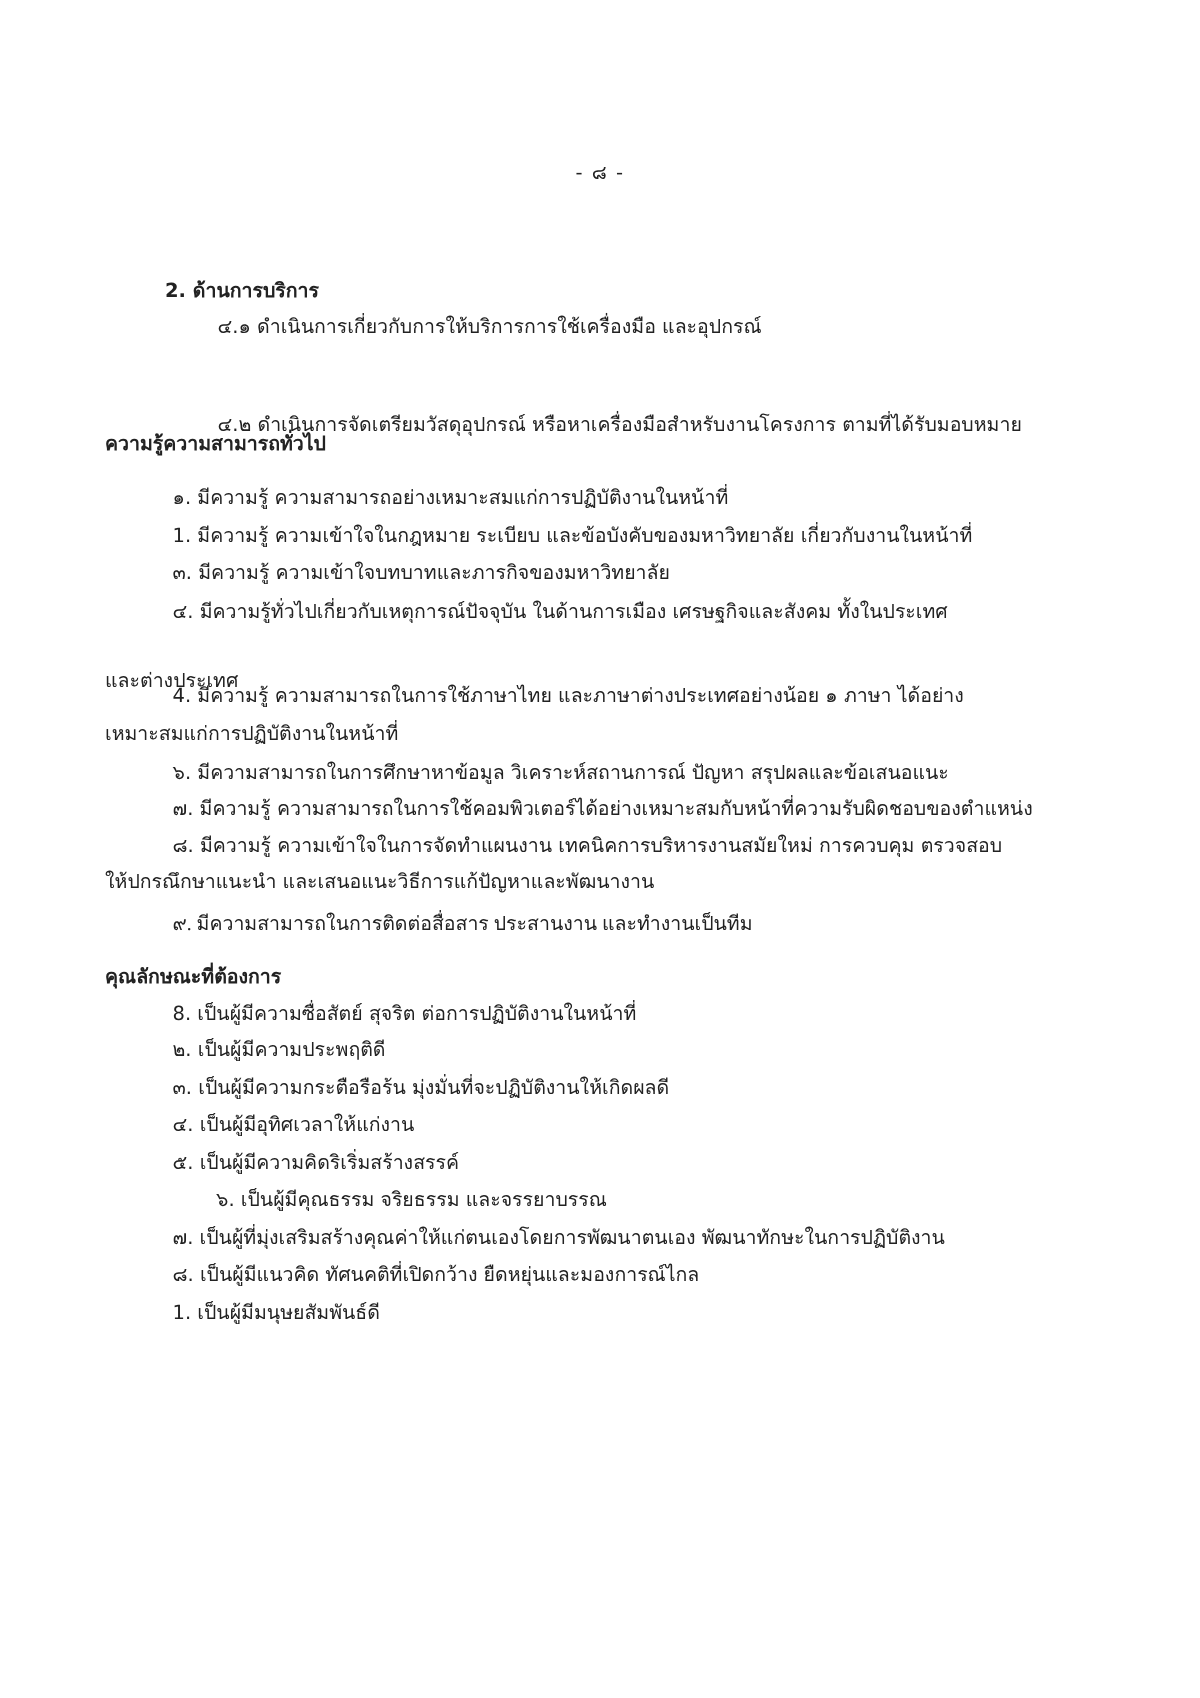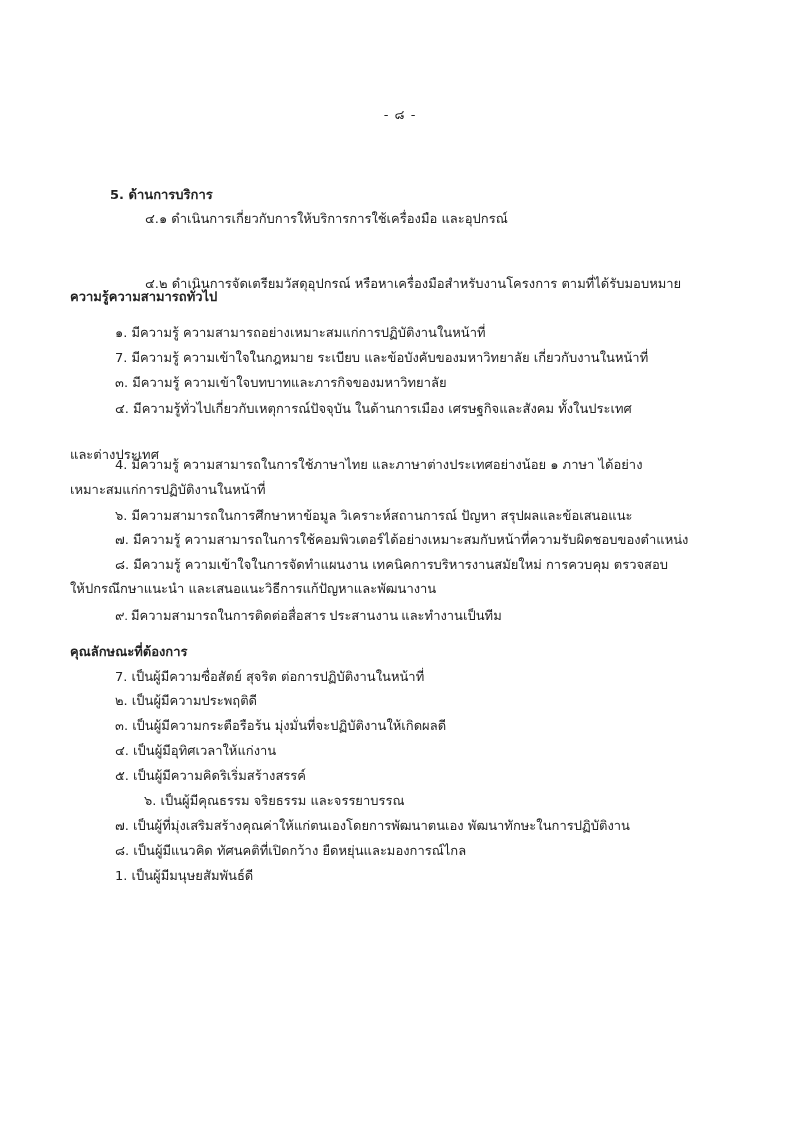--- a/index.html
+++ b/index.html
@@ -35,40 +35,40 @@
       font-weight: bold;
     }
   </style>
 </head>
 <body>
 
 <div>
 
   <div class="page-number">- ๘ -</div>
 
-  <div class="line bold" style="top:185px; left:110px;">5.  ด้านการบริการ</div>
+  <div class="line bold" style="top:185px; left:110px;">2.  ด้านการบริการ</div>
   <div class="line" style="top:209px; left:145px;">๔.๑ ดำเนินการเกี่ยวกับการให้บริการการใช้เครื่องมือ และอุปกรณ์</div>
   <div class="line" style="top:234px; left:145px;margin-top:40px;">๔.๒ ดำเนินการจัดเตรียมวัสดุอุปกรณ์ หรือหาเครื่องมือสำหรับงานโครงการ ตามที่ได้รับมอบหมาย</div>
 
   <div class="line bold" style="top:287px; left:70px;">ความรู้ความสามารถทั่วไป</div>
   <div class="line" style="top:323px; left:115px;">๑.  มีความรู้ ความสามารถอย่างเหมาะสมแก่การปฏิบัติงานในหน้าที่</div>
-  <div class="line" style="top:348px; left:115px;">7.  มีความรู้ ความเข้าใจในกฎหมาย ระเบียบ และข้อบังคับของมหาวิทยาลัย เกี่ยวกับงานในหน้าที่</div>
+  <div class="line" style="top:348px; left:115px;">1.  มีความรู้ ความเข้าใจในกฎหมาย ระเบียบ และข้อบังคับของมหาวิทยาลัย เกี่ยวกับงานในหน้าที่</div>
   <div class="line" style="top:373px; left:115px;">๓.  มีความรู้ ความเข้าใจบทบาทและภารกิจของมหาวิทยาลัย</div>
   <div class="line" style="top:399px; left:115px;">๔.  มีความรู้ทั่วไปเกี่ยวกับเหตุการณ์ปัจจุบัน ในด้านการเมือง เศรษฐกิจและสังคม ทั้งในประเทศ</div>
   <div class="line" style="top:445px; left:70px;">และต่างประเทศ</div>
   <div class="line" style="top:455px; left:115px;">4.  มีความรู้ ความสามารถในการใช้ภาษาไทย และภาษาต่างประเทศอย่างน้อย ๑ ภาษา ได้อย่าง</div>
   <div class="line" style="top:480px; left:70px;">เหมาะสมแก่การปฏิบัติงานในหน้าที่</div>
   <div class="line" style="top:506px; left:115px;">๖.  มีความสามารถในการศึกษาหาข้อมูล วิเคราะห์สถานการณ์ ปัญหา สรุปผลและข้อเสนอแนะ</div>
   <div class="line" style="top:530px; left:115px;">๗.  มีความรู้ ความสามารถในการใช้คอมพิวเตอร์ได้อย่างเหมาะสมกับหน้าที่ความรับผิดชอบของตำแหน่ง</div>
   <div class="line" style="top:555px; left:115px;">๘.  มีความรู้ ความเข้าใจในการจัดทำแผนงาน เทคนิคการบริหารงานสมัยใหม่ การควบคุม ตรวจสอบ</div>
   <div class="line" style="top:579px; left:70px;">ให้ปกรณึกษาแนะนำ และเสนอแนะวิธีการแก้ปัญหาและพัฒนางาน</div>
   <div class="line" style="top:606px; left:115px;font-family:Liberation Serif, serif;">๙.  มีความสามารถในการติดต่อสื่อสาร ประสานงาน และทำงานเป็นทีม</div>
 
   <div class="line bold" style="top:642px; left:70px;">คุณลักษณะที่ต้องการ</div>
-  <div class="line" style="top:667px; left:115px;">7.  เป็นผู้มีความซื่อสัตย์ สุจริต ต่อการปฏิบัติงานในหน้าที่</div>
+  <div class="line" style="top:667px; left:115px;">8.  เป็นผู้มีความซื่อสัตย์ สุจริต ต่อการปฏิบัติงานในหน้าที่</div>
   <div class="line" style="top:691px; left:115px;">๒.  เป็นผู้มีความประพฤติดี</div>
   <div class="line" style="top:716px; left:115px;">๓.  เป็นผู้มีความกระตือรือร้น มุ่งมั่นที่จะปฏิบัติงานให้เกิดผลดี</div>
   <div class="line" style="top:741px; left:115px;">๔.  เป็นผู้มีอุทิศเวลาให้แก่งาน</div>
   <div class="line" style="top:766px; left:115px;">๕.  เป็นผู้มีความคิดริเริ่มสร้างสรรค์</div>
   <div class="line" style="top:791px; left:102px;margin-left:42px;">๖.  เป็นผู้มีคุณธรรม จริยธรรม และจรรยาบรรณ</div>
   <div class="line" style="top:816px; left:115px;">๗.  เป็นผู้ที่มุ่งเสริมสร้างคุณค่าให้แก่ตนเองโดยการพัฒนาตนเอง พัฒนาทักษะในการปฏิบัติงาน</div>
   <div class="line" style="top:841px; left:115px;">๘.  เป็นผู้มีแนวคิด ทัศนคติที่เปิดกว้าง ยืดหยุ่นและมองการณ์ไกล</div>
   <div class="line" style="top:866px; left:115px;">1.  เป็นผู้มีมนุษยสัมพันธ์ดี</div>
 
 </div>

